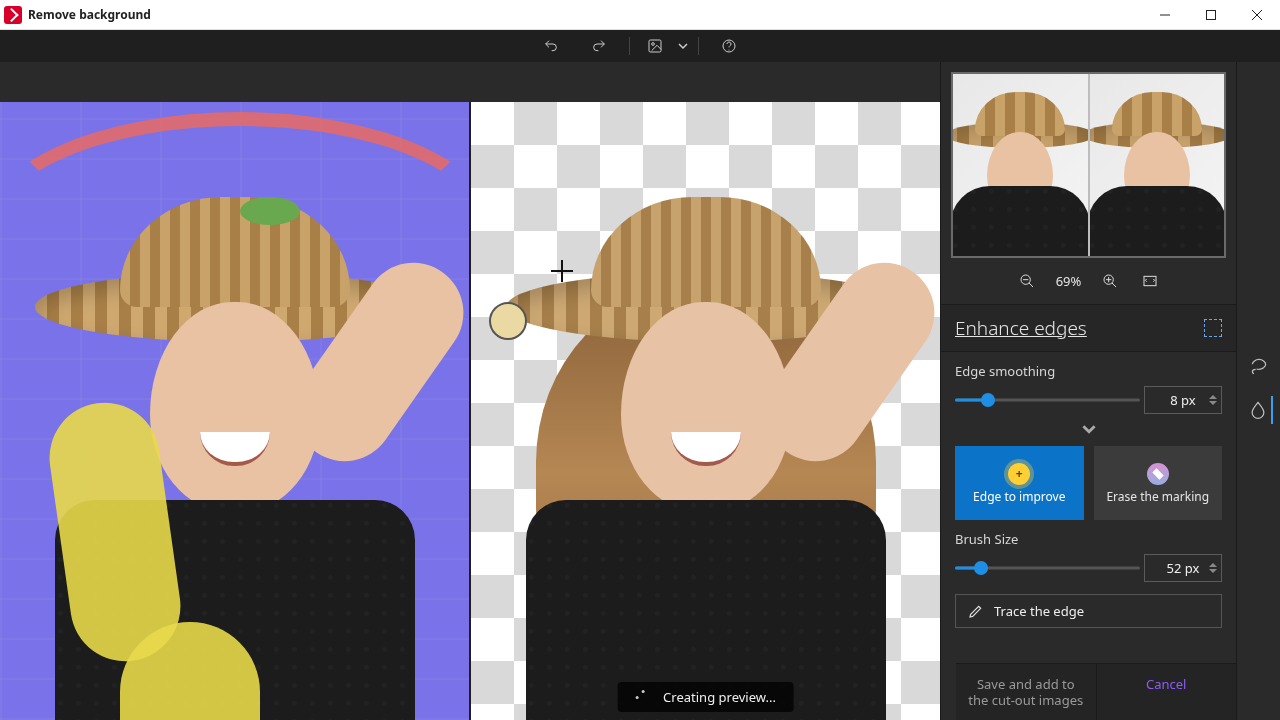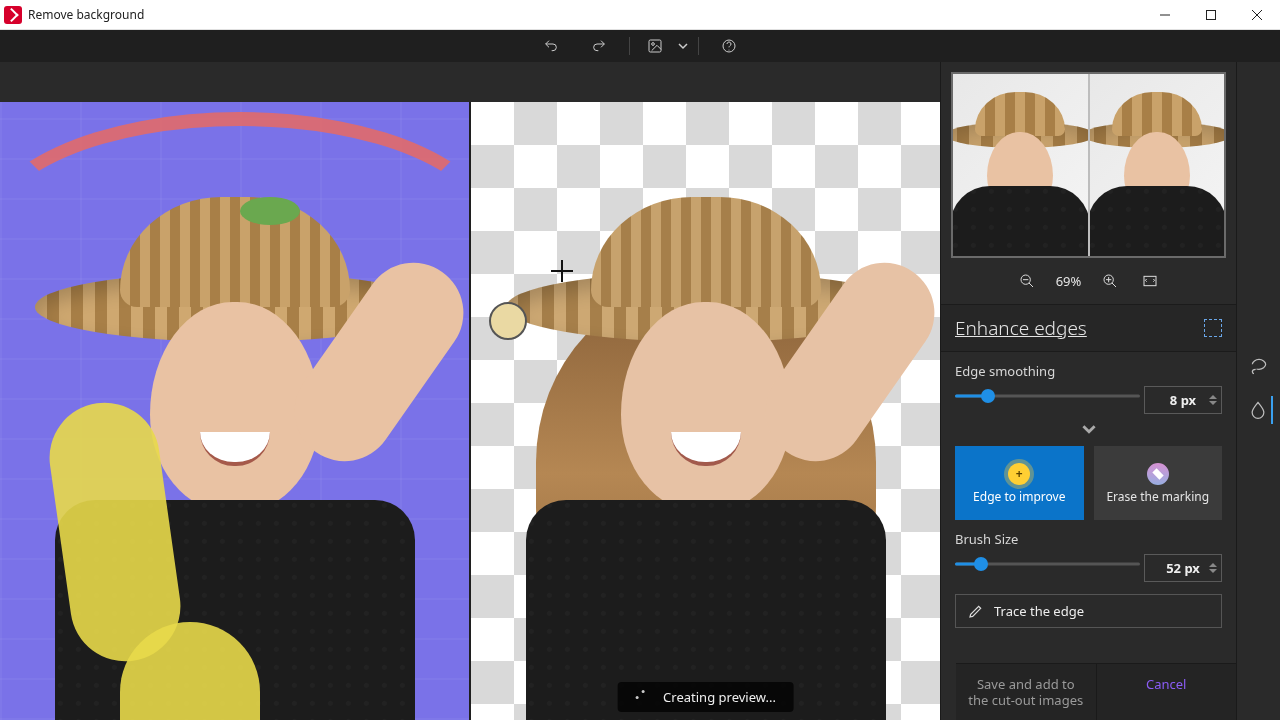--- a/index.html
+++ b/index.html
@@ -1,19 +1,19 @@
 <!DOCTYPE html>
 <html><head>
 <meta charset="utf-8">
 <style>
   * { box-sizing: border-box; margin: 0; padding: 0; font-family: "Segoe UI", system-ui, sans-serif; }
   body { width: 1280px; height: 720px; overflow: hidden; background: #fff; }
 
   
-  .titlebar { height: 30px; background: #fff; display: flex; align-items: center; border-bottom: 1px solid #e0e0e0; }
+  .titlebar { height: 30px; background: #fff; display: flex; align-items: center; border-bottom: 1px solid #e0e0e0; font-weight: bold; }
   .app-icon { width: 18px; height: 18px; margin: 0 6px 0 4px; background: #d6002b; border-radius: 3px; position: relative; display:flex; align-items:center; justify-content:center;}
   .app-icon::after { content:""; width:8px; height:8px; border:2px solid #fff; border-left:none; border-bottom:none; transform: rotate(45deg) translate(-1px,1px); }
   .title-text { font-size: 12px; color: #222; flex:0 0 auto;}
   .title-spacer { flex: 1; }
   .win-btns { display:flex; height:100%; }
   .win-btn { width:46px; display:flex; align-items:center; justify-content:center; color:#222; }
   .win-btn svg { width:10px; height:10px; }
 
   
   .toolbar { height: 32px; background: #1f1f1f; display:flex; align-items:center; justify-content:center; }
@@ -92,21 +92,21 @@
   .zoom-row{ display:flex; align-items:center; justify-content:center; gap:18px; padding:6px 16px 12px; font-size:13px;}
   .zoom-row .zbtn{ width:22px; height:22px; display:flex; align-items:center; justify-content:center; color:#ddd;}
   .zoom-row svg{width:16px;height:16px;stroke:#ddd;fill:none;stroke-width:1.5;}
 
   .section-head{ display:flex; align-items:center; justify-content:space-between; padding:10px 14px; font-size:19px; font-weight:300; border-top:1px solid #1b1b1b; border-bottom:1px solid #1b1b1b; background:#262626;text-decoration:underline;}
   .section-head .sel-icon{ width:18px; height:18px; border:1px dashed #6aa6e8; }
 
   .panel-body{ padding:10px 14px 0; font-size:13px;}
   .field-label{ color:#d6d6d6; margin-bottom:6px; display:block;}
 
-  .slider-row{ display:flex; align-items:flex-start; gap:4px; margin-bottom:6px;font-weight:bold;}
+  .slider-row{ display:flex; align-items:center; gap:4px; margin-bottom:6px;}
   .slider{ flex:1; position:relative; height:20px;}
   .slider-track{ position:absolute; top:50%; left:0; right:0; height:3px; background:#555; transform:translateY(-50%); border-radius:2px;}
   .slider-fill{ position:absolute; top:50%; left:0; height:3px; background:#1f8fe6; transform:translateY(-50%); border-radius:2px;}
   .slider-thumb{ position:absolute; top:50%; width:14px; height:14px; background:#1f8fe6; border-radius:50%; transform:translate(-50%,-50%);}
   .num-input{ width:78px; height:28px; border:1px solid #5a5a5a; background:#2a2a2a; color:#eee; display:flex; align-items:center; justify-content:center; font-size:13px; position:relative;}
   .num-input .spin{position:absolute;right:2px;top:0;bottom:0;width:10px;display:flex;flex-direction:column;justify-content:center;gap:2px;}
   .num-input .spin span{width:0;height:0;border-left:4px solid transparent;border-right:4px solid transparent;}
   .num-input .spin .up{border-bottom:4px solid #888;}
   .num-input .spin .dn{border-top:4px solid #888;}
 

